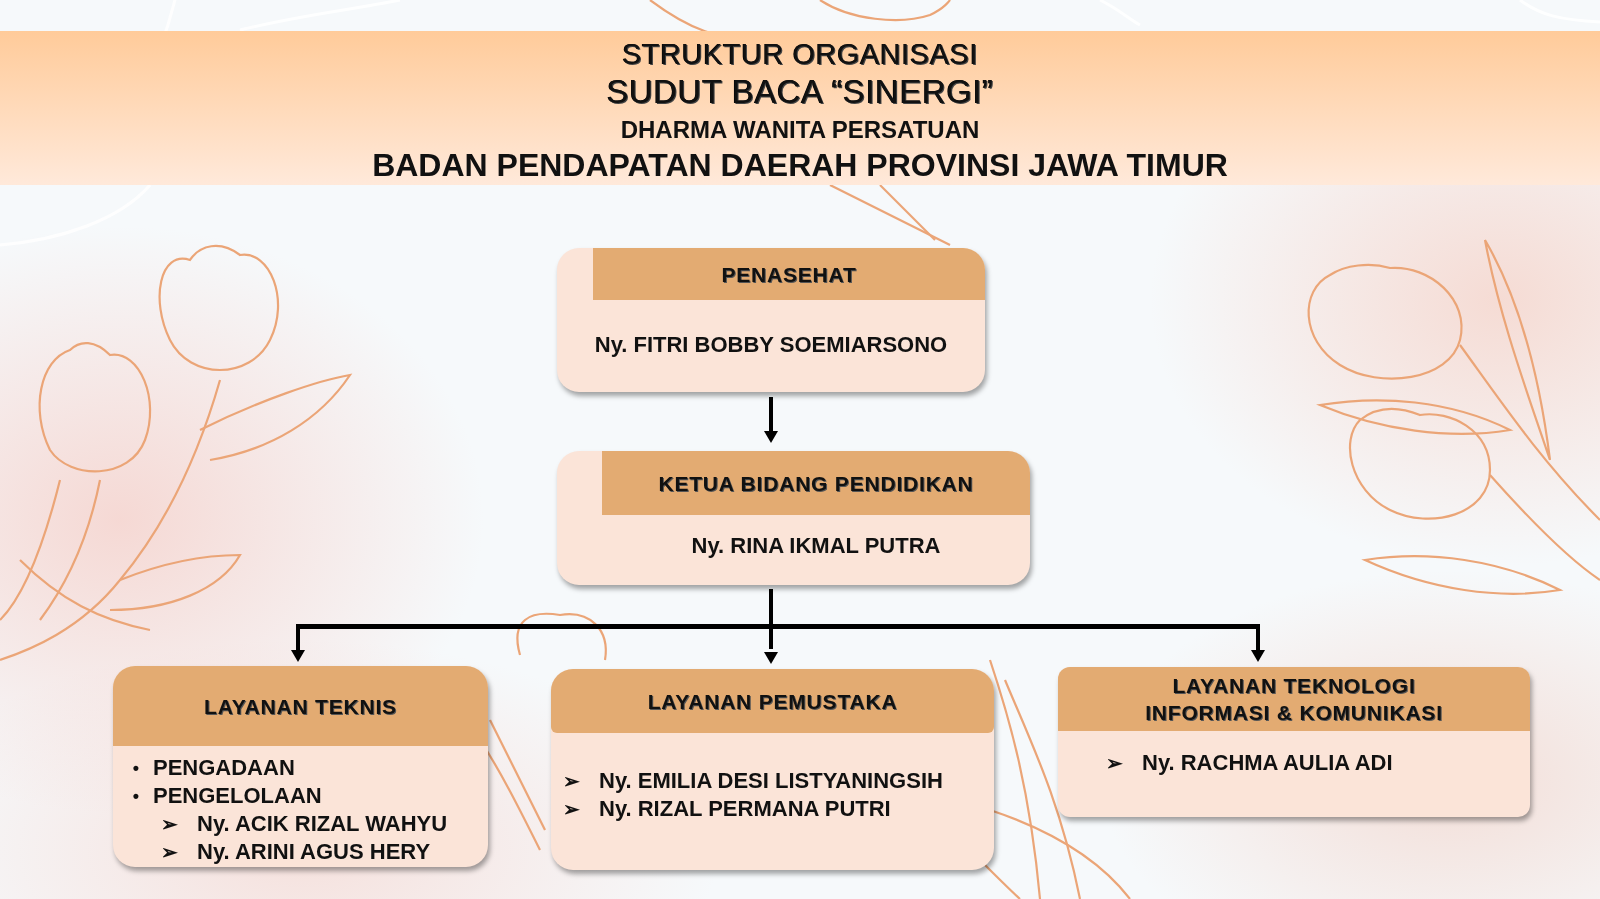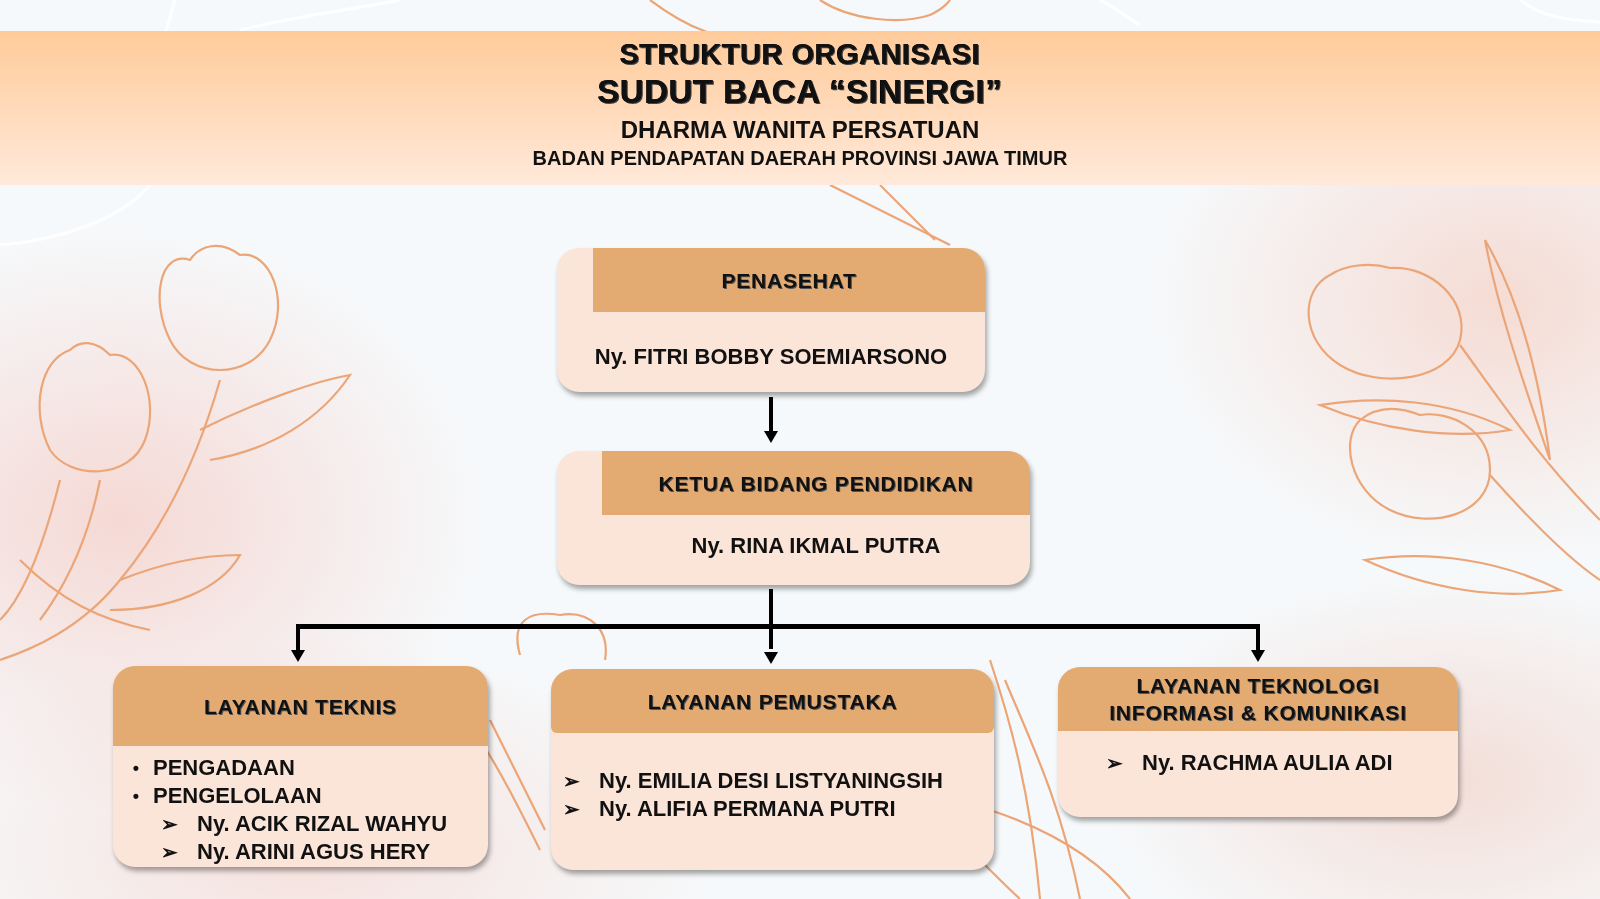--- a/index.html
+++ b/index.html
@@ -13,27 +13,27 @@
       radial-gradient(ellipse 500px 300px at 1450px 780px, rgba(240,195,180,0.5), transparent 70%),
       #f6f9fb;
   }
   .bg-art { position:absolute; left:0; top:0; width:1600px; height:899px; pointer-events:none; }
   .header-band {
     position:absolute; left:0; top:31px; width:1600px; height:154px;
     background: linear-gradient(#ffcb9a, #ffe9da);
     text-align:center;
   }
   .title-1, .title-2 {
-    font-weight:700; color:#111; letter-spacing:0.5px;
+    font-weight:400; color:#111; letter-spacing:0.5px;
     text-shadow: 1px 1px 0 #444, -0.5px -0.5px 0 #000;
   }
   .title-1 { position:absolute; left:0; right:0; top:7px; font-size:29px; }
   .title-2 { position:absolute; left:0; right:0; top:42px; font-size:33px; }
   .sub-1 { position:absolute; left:0; right:0; top:85px; font-size:24px; font-weight:bold; color:#111; }
-  .sub-2 { position:absolute; left:0; right:0; top:116px; font-size:20px; font-weight:bold; color:#111; }
+  .sub-2 { position:absolute; left:0; right:0; top:116px; font-size:32px; font-weight:bold; color:#111; }
 
   .card {
     position:absolute; border-radius:22px; overflow:hidden;
     background:#fbe4d8;
     box-shadow: 2px 4px 5px rgba(0,0,0,0.35);
   }
   .card-head {
     background:#e3ab72; display:flex; align-items:center; justify-content:center;
     text-align:center; font-weight:900; color:#111; font-size:21px; line-height:27px;
     text-shadow: 1px 1px 0 #555; letter-spacing:0.8px;
@@ -99,21 +99,21 @@
 </svg>
 
 <div class="header-band">
   <div class="title-1">STRUKTUR ORGANISASI</div>
   <div class="title-2">SUDUT BACA “SINERGI”</div>
   <div class="sub-1">DHARMA WANITA PERSATUAN</div>
   <div class="sub-2">BADAN PENDAPATAN DAERAH PROVINSI JAWA TIMUR</div>
 </div>
 
 <div class="card" style="left:557px; top:248px; width:428px; height:144px;">
-  <div class="card-head" style="height:64px;margin-left:36px;">PENASEHAT</div>
+  <div class="card-head" style="height:52px;margin-left:36px;">PENASEHAT</div>
   <div class="card-body center-name" style="padding-top:32px;">Ny. FITRI BOBBY SOEMIARSONO</div>
 </div>
 
 <div class="line" style="left:769px; top:397px; width:4px; height:36px;"></div>
 <div class="arrow" style="left:764px; top:431px;"></div>
 
 <div class="card" style="left:557px; top:451px; width:428px; height:134px;padding-left:45px;">
   <div class="card-head" style="height:64px;">KETUA BIDANG PENDIDIKAN</div>
   <div class="card-body center-name" style="padding-top:18px;">Ny. RINA IKMAL PUTRA</div>
 </div>
@@ -150,26 +150,26 @@
 
 <div class="card" style="left:551px; top:669px; width:443px; height:201px;">
   <div class="card-head" style="height:64px;border-radius:6px;">LAYANAN PEMUSTAKA</div>
   <ul class="plain card-body" style="padding:34px 0 0 12px;">
     <li class="li">
       <span class="bullet-arrow">➢</span>
       <span>Ny. EMILIA DESI LISTYANINGSIH</span>
     </li>
     <li class="li">
       <span class="bullet-arrow">➢</span>
-      <span>Ny. ALIFIA PERMANA PUTRI</span>
+      <span>Ny. RIZAL PERMANA PUTRI</span>
     </li>
   </ul>
 </div>
 
-<div class="card" style="left:1058px; top:667px; width:400px; height:150px;">
+<div class="card" style="left:1058px; top:667px; width:472px; height:150px;border-radius:12px;">
   <div class="card-head" style="height:64px; flex-direction:column;">
     <span>LAYANAN TEKNOLOGI</span>
     <span>INFORMASI &amp; KOMUNIKASI</span>
   </div>
   <ul class="plain card-body" style="padding:18px 0 0 48px;">
     <li class="li">
       <span class="bullet-arrow">➢</span>
       <span>Ny. RACHMA AULIA ADI</span>
     </li>
   </ul>

